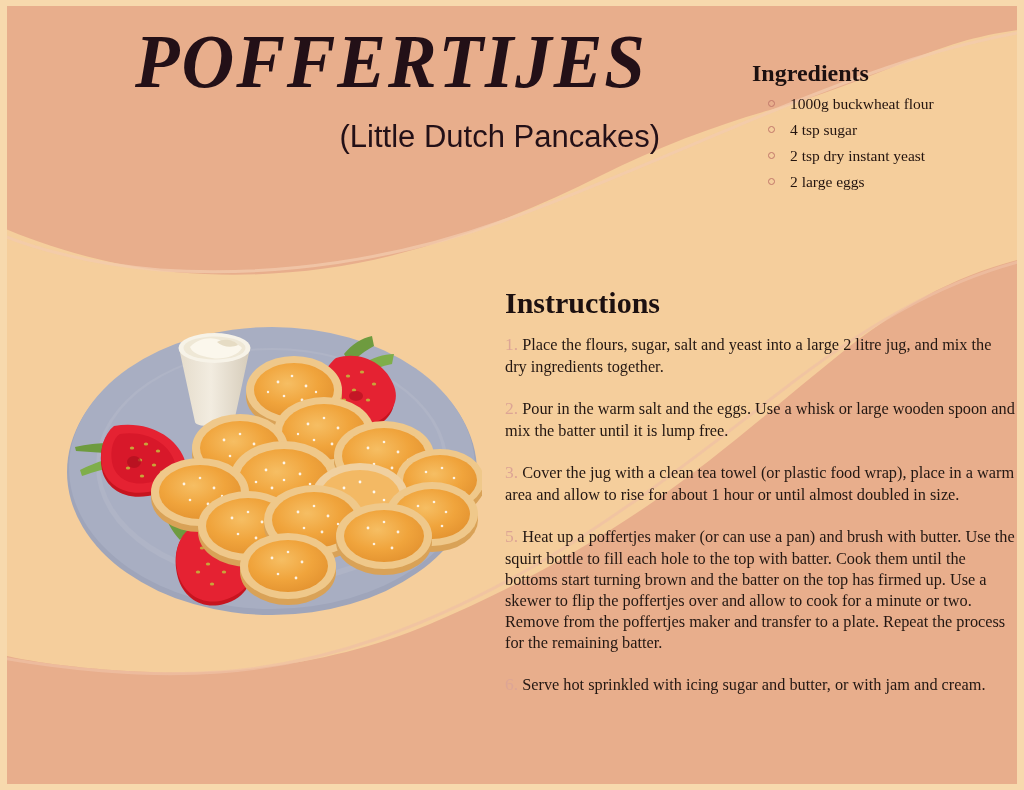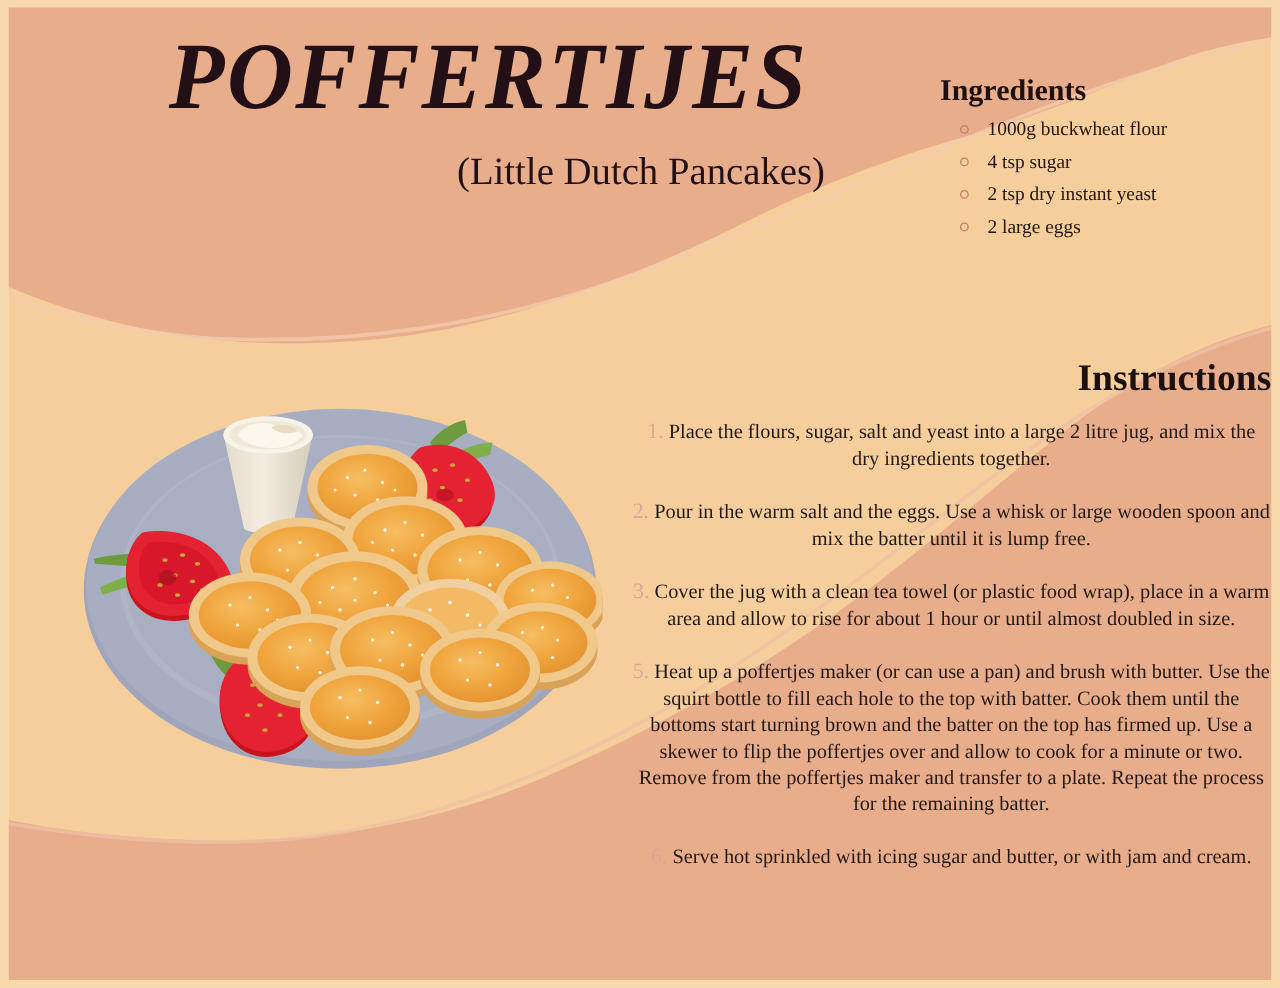--- a/index.html
+++ b/index.html
@@ -36,21 +36,21 @@
     font-style: italic;
     font-weight: 700;
     font-size: 76px;
     letter-spacing: 2px;
     color: #231017;
     margin: 0;
     line-height: 1.05;
     transform: scaleX(0.96);
   }
   #recipe-subtitle {
-    font-family: Liberation Serif, serif;
+    font-family: Liberation Sans, sans-serif;
     font-size: 31px;
     color: #231017;
     margin: 18px 0 0 0;
     line-height: 1.1;
   }
   
   #ingredients-section {
     position: absolute;
     left: 752px;
     top: 60px;
@@ -89,30 +89,30 @@
   
   #instructions-section {
     position: absolute;
     left: 505px;
     top: 286px;
     width: 512px;
   }
   #instructions-heading {
     font-size: 30px;
     color: #1c1010;
-    text-align: right;
+    text-align: left;
     margin: 0 0 14px 0;
     line-height: 1.1;
   }
   .step {
     font-size: 16.3px;
     color: #231712;
     line-height: 1.30;
     margin: 0 0 20px 0;
-    text-align: center;
+    text-align: left;
   }
   .step:last-child { margin-bottom: 0; }
   .step-number {
     color: #dda595;
     font-size: 17.5px;
   }
   
   #plate-illustration {
     position: absolute;
     left: 62px;

